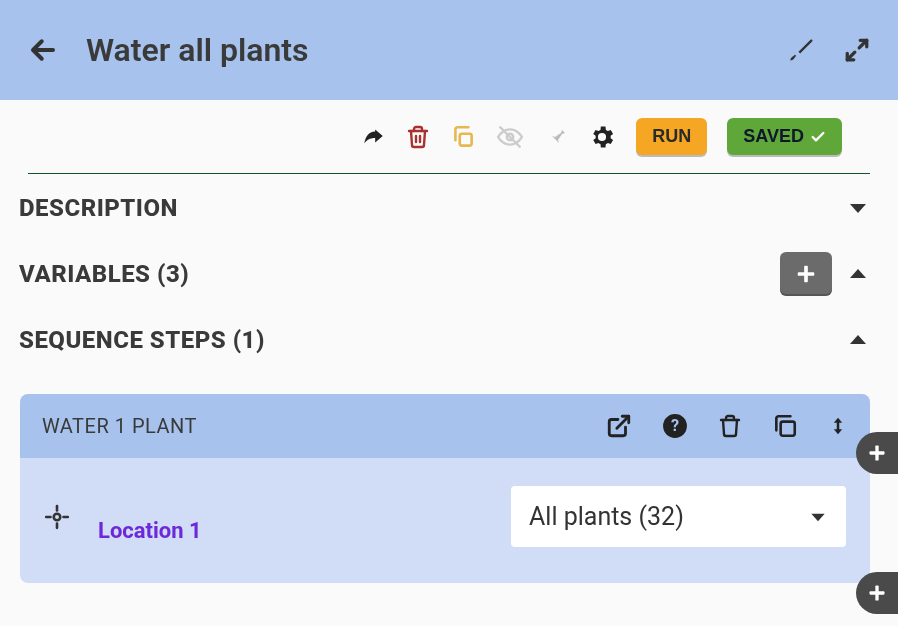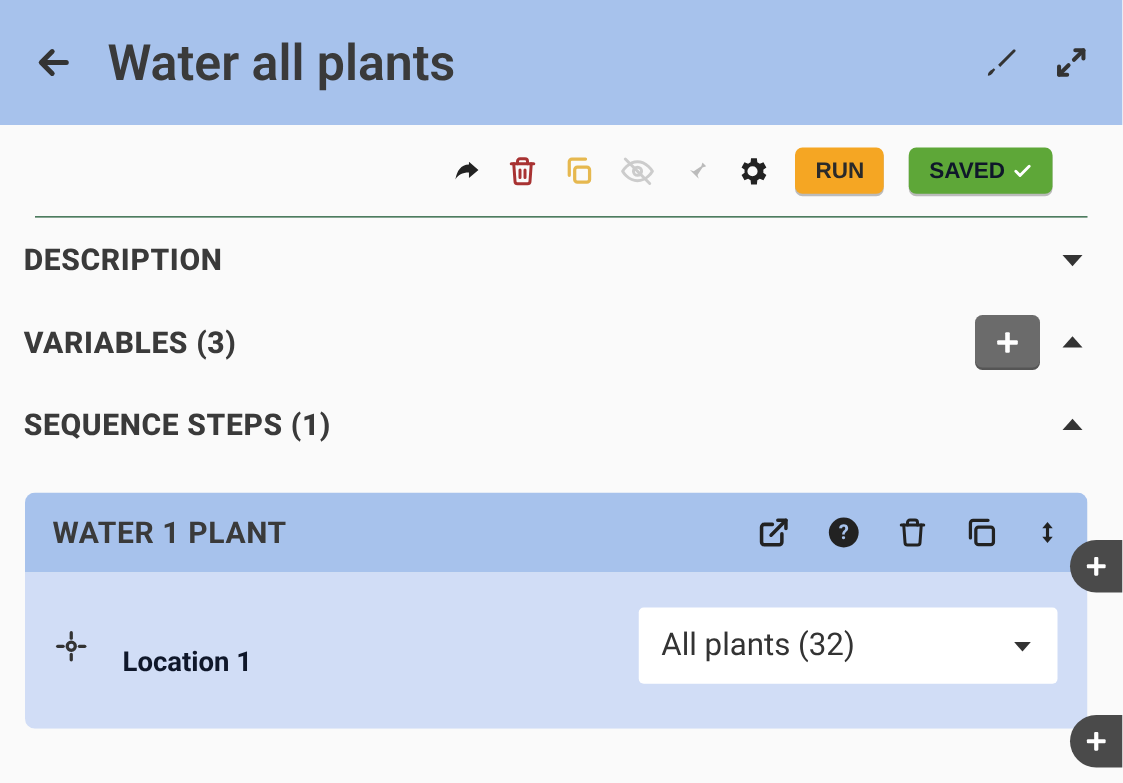--- a/index.html
+++ b/index.html
@@ -14,21 +14,21 @@
   .header {
     background: #a7c2ec;
     height: 100px;
     display: flex;
     align-items: center;
     padding: 0 28px;
     justify-content: space-between;
   }
   .header-left { display: flex; align-items: center; gap: 28px; }
   .header-title {
-    font-size: 40px;
+    font-size: 32px;
     font-weight: 600;
     color: #3a3a3a;
   }
   .header-right { display: flex; align-items: center; gap: 28px; }
   .icon-btn {
     display: inline-flex;
     align-items: center;
     justify-content: center;
     cursor: pointer;
     color: #333;
@@ -88,37 +88,37 @@
     overflow: hidden;
   }
   .step-header {
     background: #a7c2ec;
     display: flex;
     align-items: center;
     justify-content: space-between;
     padding: 18px 22px;
   }
   .step-title {
-    font-size: 24px;
-    font-weight: 700;
+    font-size: 20px;
+    font-weight: 400;
     color: #3a3a3a;
     letter-spacing: 0.5px;
   }
   .step-icons { display: flex; align-items: center; gap: 30px; }
   .step-body {
     background: #d1ddf6;
     padding: 28px 24px 36px 24px;
     display: flex;
     align-items: center;
     gap: 28px;
   }
   .loc-label {
     font-size: 22px;
     font-weight: 700;
-    color: #0f172a;
+    color: #6d28d9;
     margin-top: 28px;
   }
   .select-box {
     background: #fff;
     border-radius: 4px;
     padding: 16px 18px;
     display: flex;
     align-items: center;
     justify-content: space-between;
     width: 335px;

